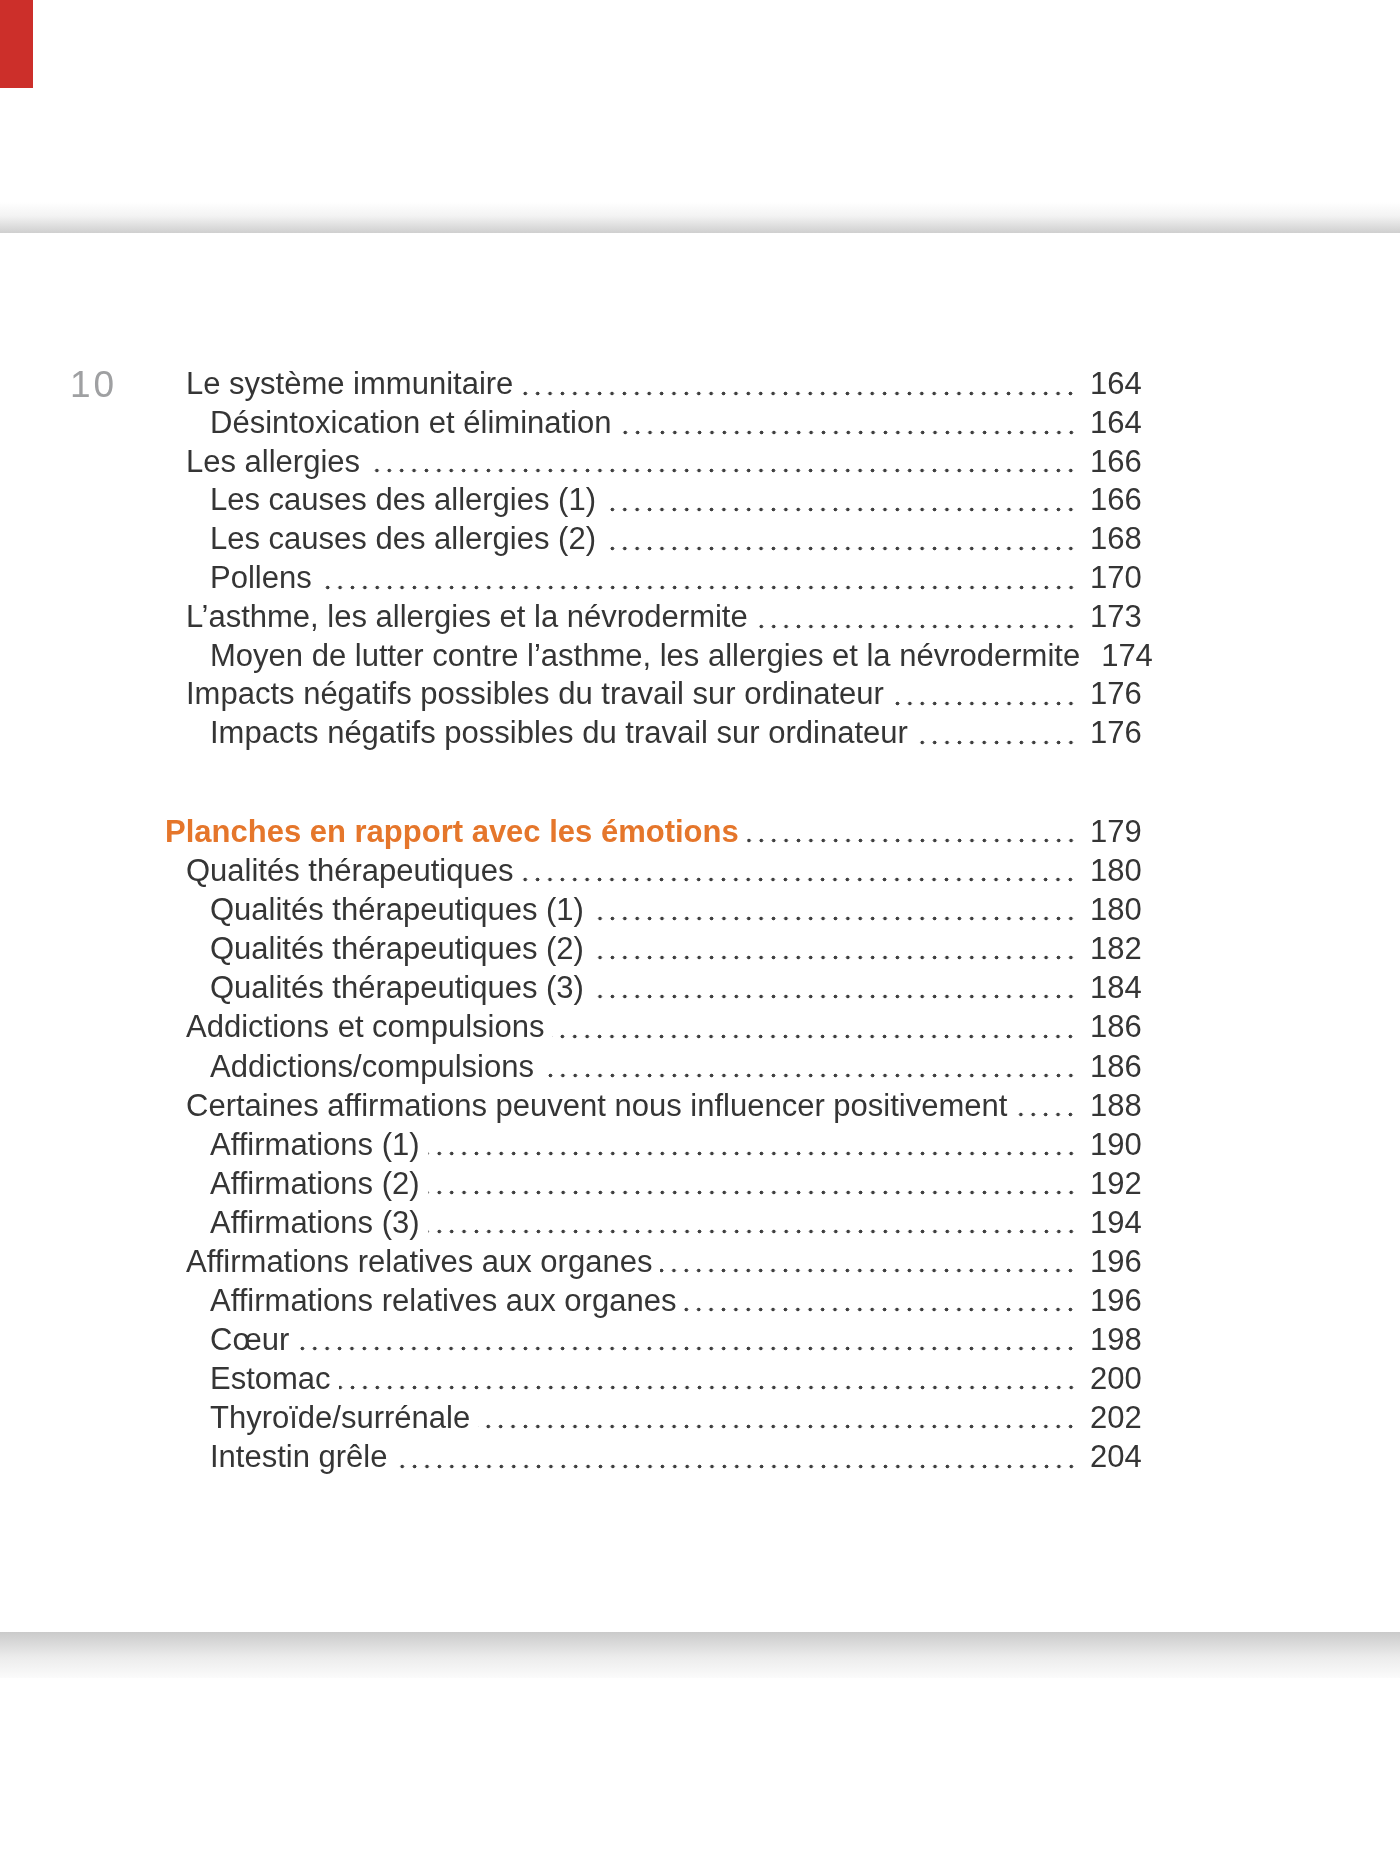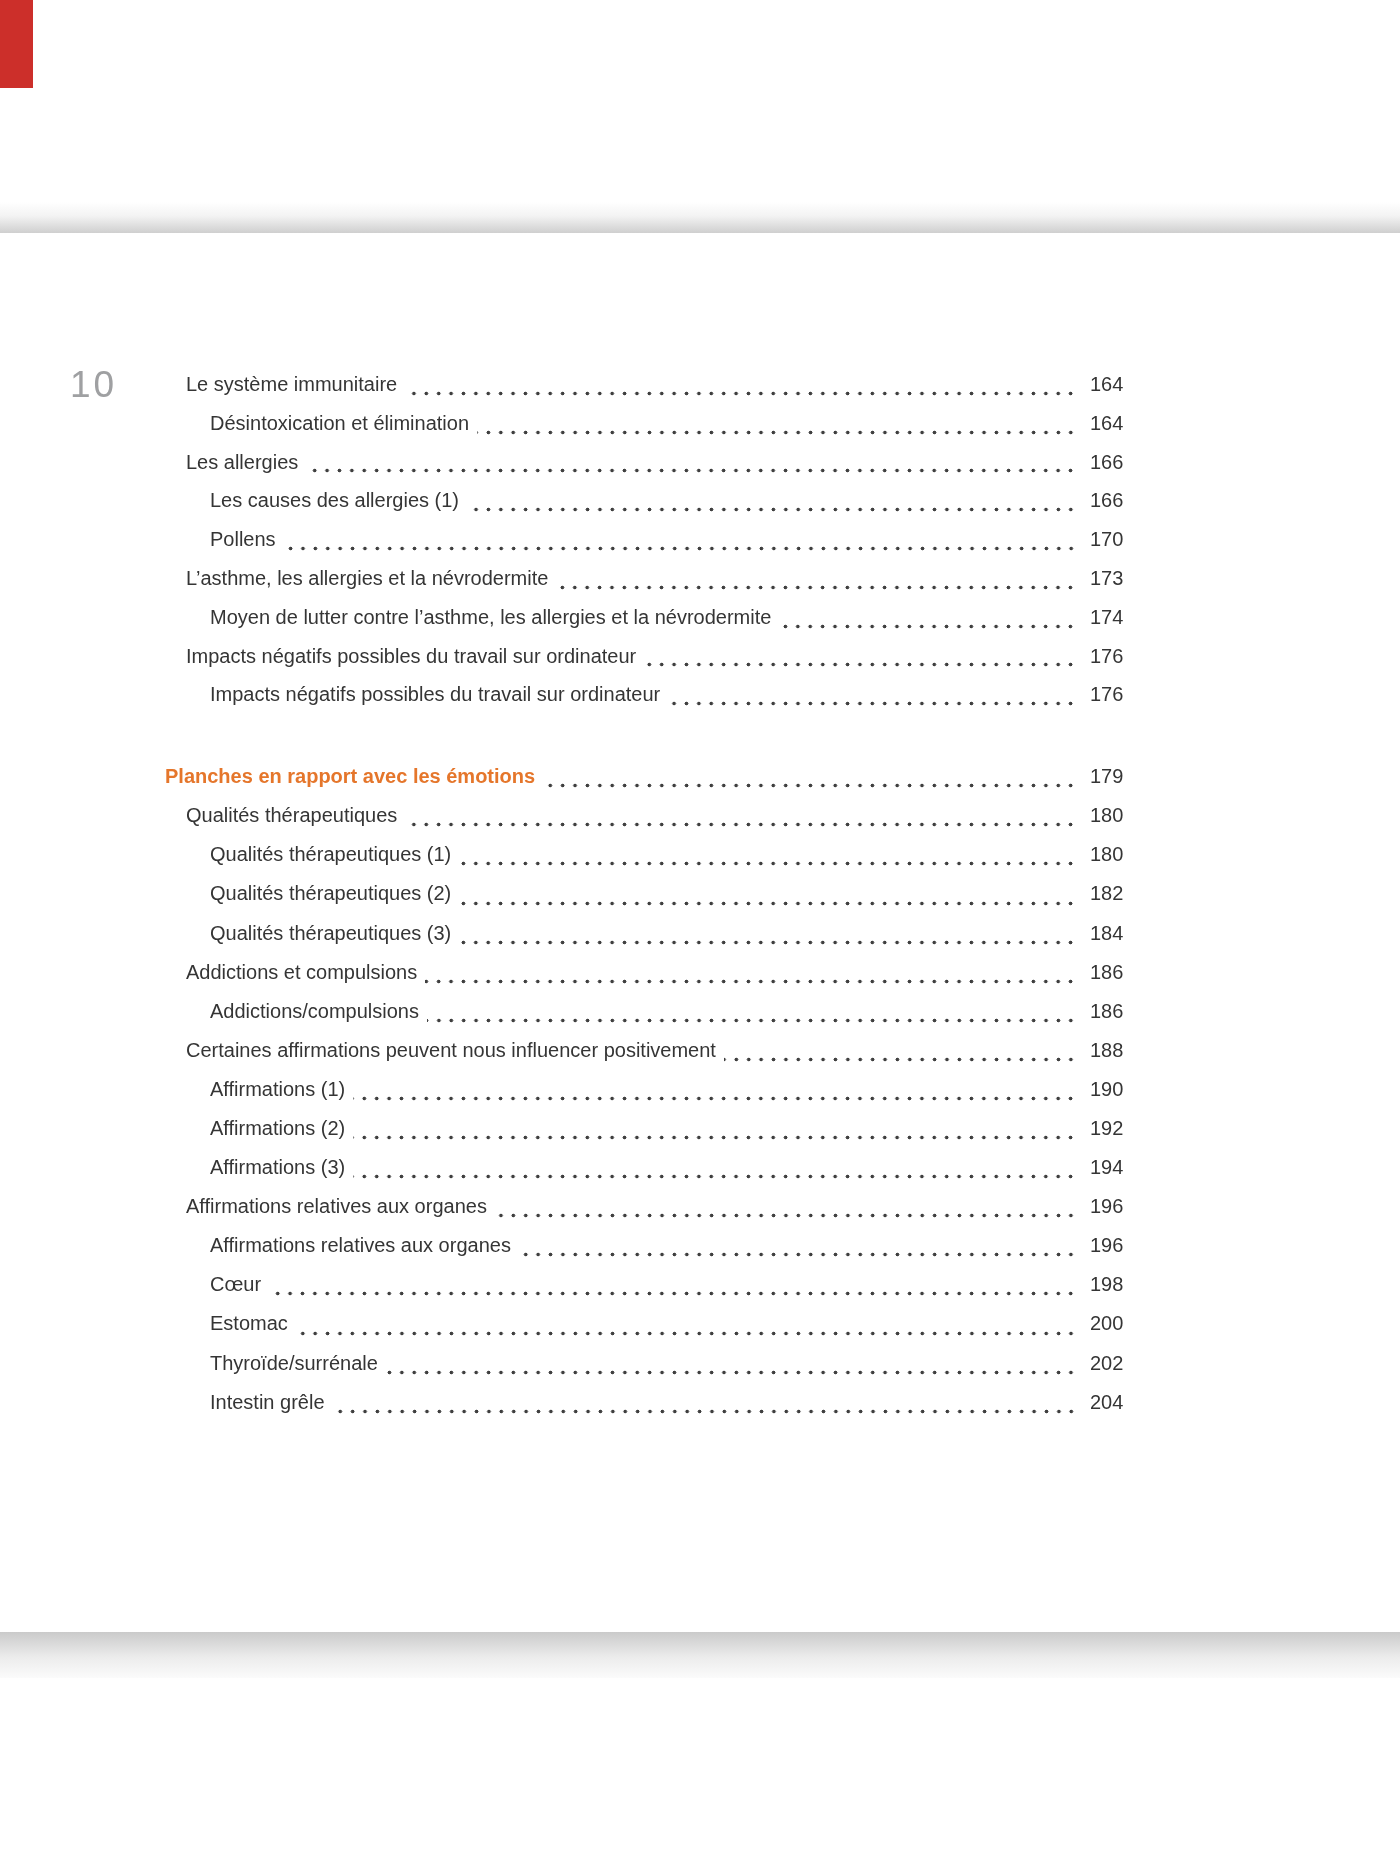--- a/index.html
+++ b/index.html
@@ -37,26 +37,26 @@
     line-height: 1;
     letter-spacing: 3px;
     color: var(--folio, #9fa0a2);
   }
   .toc {
     position: absolute;
     left: 165px; top: 365px;
     width: 975px;
   }
   .group { }
-  .group.g2 { margin-top: 43px; }
+  .group.g2 { margin-top: 59px; }
   .row {
     display: flex;
     height: 38.8px;
     line-height: 38.8px;
-    font-size: 20px;
+    font-size: 31px;
   }
   .g2 .row { height: 39.1px; line-height: 39.1px; }
   .row .lbl { white-space: nowrap; }
   .row.lvl1 .lbl { padding-left: 21px; }
   .row.lvl2 .lbl { padding-left: 45px; }
   .row.heading .lbl { color: var(--accent, #e5762b); font-weight: 700; }
   .leader {
     flex: 1;
     margin-left: 8px;
     margin-right: 13px;
@@ -92,20 +92,25 @@
         <span class="lbl">Les allergies</span>
         <span class="leader"></span>
         <span class="pg">166</span>
       </div>
       <div class="row lvl2">
         <span class="lbl">Les causes des allergies (1)</span>
         <span class="leader"></span>
         <span class="pg">166</span>
       </div>
       <div class="row lvl2">
+        <span class="lbl">Les causes des allergies (2)</span>
+        <span class="leader"></span>
+        <span class="pg">168</span>
+      </div>
+      <div class="row lvl2">
         <span class="lbl">Pollens</span>
         <span class="leader"></span>
         <span class="pg">170</span>
       </div>
       <div class="row lvl1">
         <span class="lbl">L’asthme, les allergies et la névrodermite</span>
         <span class="leader"></span>
         <span class="pg">173</span>
       </div>
       <div class="row lvl2">

